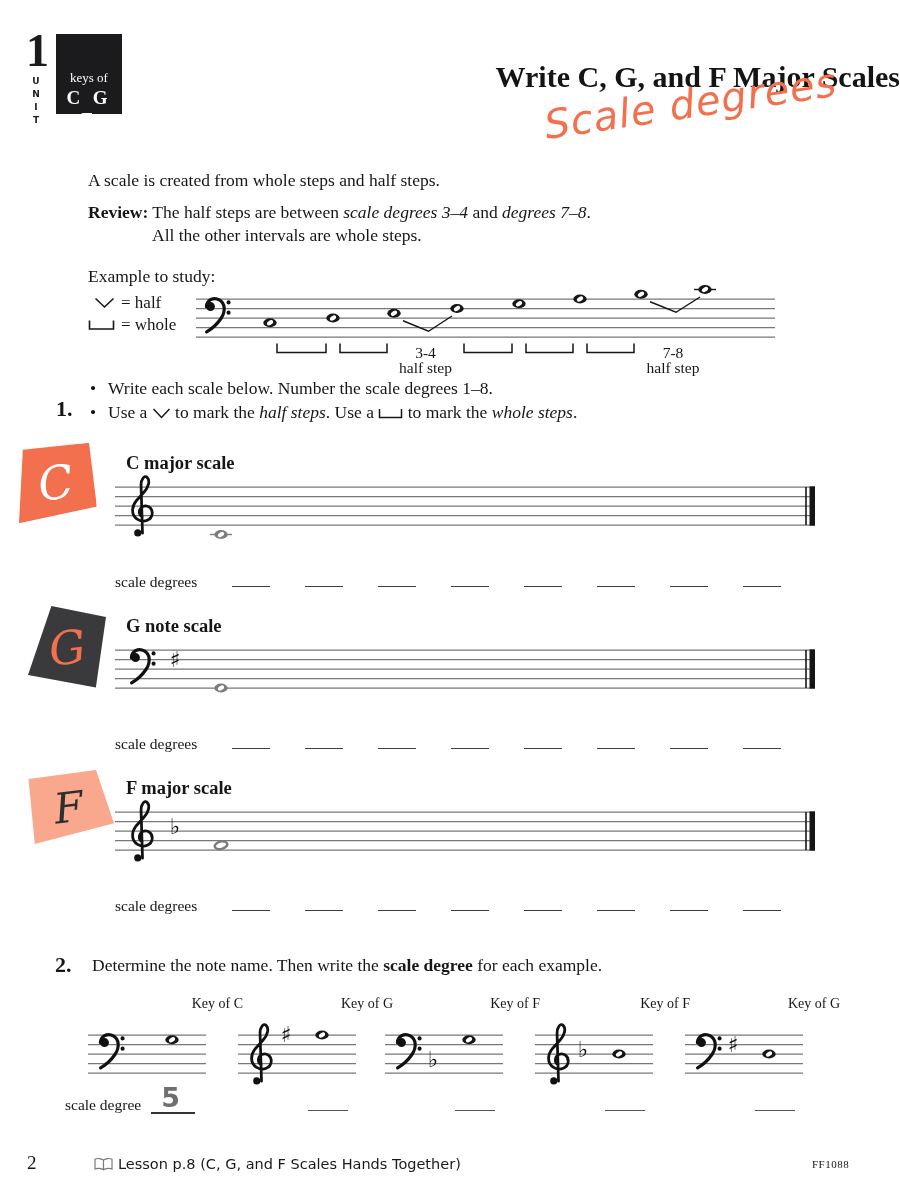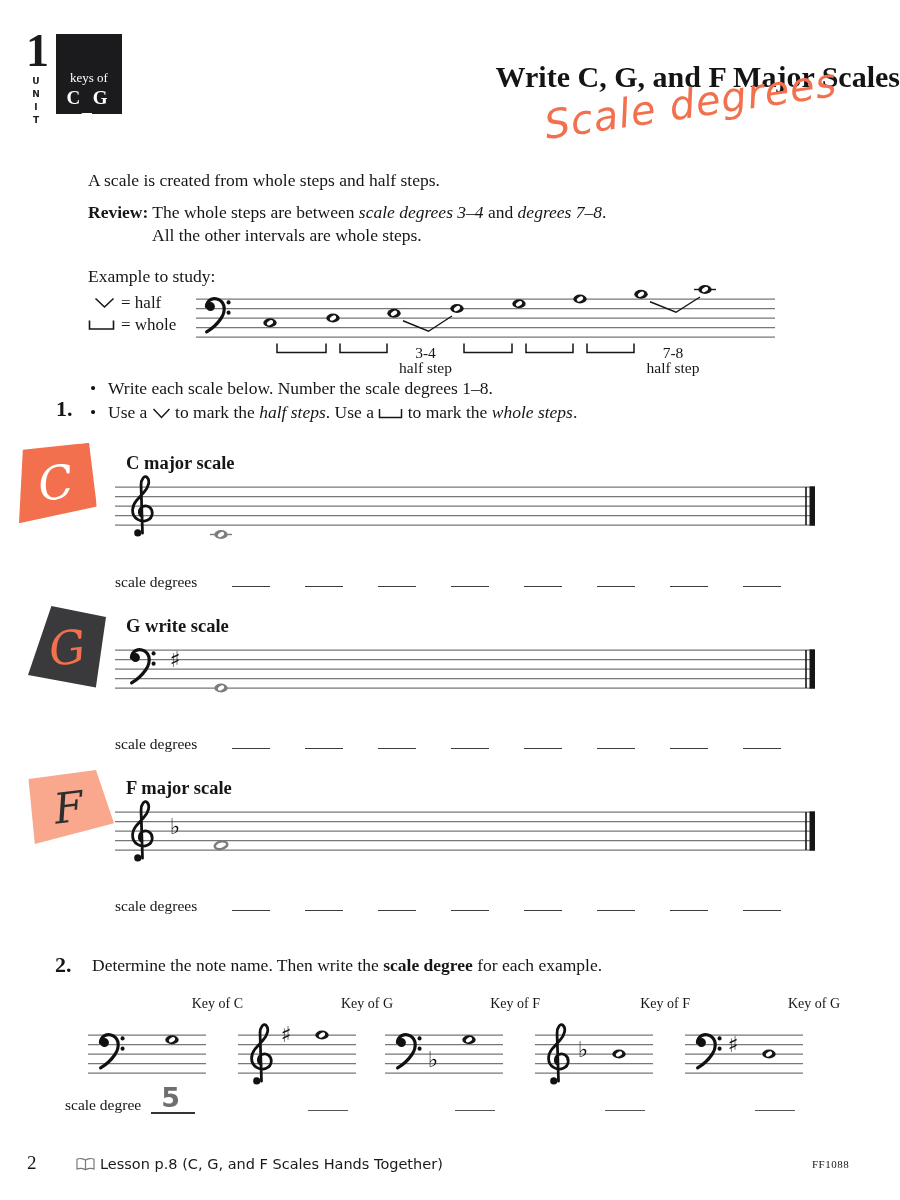--- a/index.html
+++ b/index.html
@@ -70,42 +70,42 @@
   .key-label{position:absolute;left:0;top:0;width:155px;text-align:right;font-size:14px;}
   .ex2-staff{position:absolute;left:0;top:14px;width:120px;height:92px;overflow:visible;}
   .ex2-blank{position:absolute;left:70px;top:100px;width:40px;height:14px;
              border-bottom:1.5px solid #555;}
   .answer-row{position:absolute;left:65px;top:1090px;display:flex;align-items:flex-end;font-size:15.5px;}
   .ans-blank{display:inline-block;position:relative;width:44px;height:22px;margin-left:10px;
              border-bottom:2px solid #333;}
   .five{position:absolute;left:10px;top:-8px;font:bold 27px "DejaVu Sans",sans-serif;color:#6e6e6e;}
 
   .page-num{position:absolute;left:27px;top:1152px;font-size:19px;}
-  .lesson{position:absolute;left:75px;top:1156px;font:14.5px "DejaVu Sans",sans-serif;color:#1a1a1a;
+  .lesson{position:absolute;left:93px;top:1156px;font:14.5px "DejaVu Sans",sans-serif;color:#1a1a1a;
           display:flex;align-items:center;gap:4px;}
   .code{position:absolute;left:812px;top:1158px;font-size:11px;letter-spacing:0.5px;}
 </style>
 </head>
 <body>
 
 <div class="page">
 
   <div class="unit-num">1</div>
   <div class="unit-word">UNIT</div>
   <div class="unit-box">
     <div class="keys-of">keys of</div>
     <div class="keys-cgf">C G F</div>
   </div>
 
   <h1 class="title">Write C, G, and F Major Scales</h1>
 
   <div class="annotation" id="annotation" style="color: rgb(243, 112, 78);">Scale degrees</div>
 
   <div class="body-text intro-l2">A scale is created from whole steps and half steps.</div>
-  <div class="body-text review-l1"><span class="b">Review:</span><span> The whole steps are between </span><span class="i">scale degrees 3–4</span><span> and </span><span class="i">degrees 7–8</span><span>.</span></div>
+  <div class="body-text review-l1"><span class="b">Review:</span><span> The half steps are between </span><span class="i">scale degrees 3–4</span><span> and </span><span class="i">degrees 7–8</span><span>.</span></div>
   <div class="body-text review-l2">All the other intervals are whole steps.</div>
 
   <div class="example-heading">Example to study:</div>
   <div class="legend-row1"><svg width="21" height="12">
         <polyline points="1.5,1.5 10.5,10 19.5,1.5" fill="none" stroke="#161616" stroke-width="1.6"></polyline>
       </svg><span>= half</span></div>
   <div class="legend-row2"><svg width="27" height="12">
         <polyline points="1.5,1.5 1.5,10 25.5,10 25.5,1.5" fill="none" stroke="#161616" stroke-width="1.6"></polyline>
       </svg><span>= whole</span></div>
   <svg class="staff" id="staff-example" viewBox="0 0 608 110">
@@ -178,21 +178,21 @@
       </g>
       <line x1="95" y1="77.5" x2="117" y2="77.5" stroke="#7c7c7c" stroke-width="1.4"></line>
       <ellipse cx="106" cy="77.5" rx="6.7" ry="4.4" fill="#7c7c7c"></ellipse>
       <ellipse cx="106" cy="77.5" rx="3.4" ry="2.1" fill="#fff" transform="rotate(-32 106 77.5)"></ellipse>
     </svg>
   <div class="sd-row" style="top:570px"><span>scale degrees</span><span class="blank"></span><span class="blank"></span><span class="blank"></span><span class="blank"></span><span class="blank"></span><span class="blank"></span><span class="blank"></span><span class="blank"></span></div>
 
   <div class="sticky sticky-g">
       <span class="sticky-letter">G</span>
     </div>
-  <div class="scale-heading" style="top:616px">G write scale</div>
+  <div class="scale-heading" style="top:616px">G note scale</div>
   <svg class="staff" id="staff-g" viewBox="0 0 701 106">
       <line x1="0" y1="30" x2="700" y2="30" stroke="#777" stroke-width="1.25"></line>
       <line x1="0" y1="39.5" x2="700" y2="39.5" stroke="#777" stroke-width="1.25"></line>
       <line x1="0" y1="49" x2="700" y2="49" stroke="#777" stroke-width="1.25"></line>
       <line x1="0" y1="58.5" x2="700" y2="58.5" stroke="#777" stroke-width="1.25"></line>
       <line x1="0" y1="68" x2="700" y2="68" stroke="#777" stroke-width="1.25"></line>
       <line x1="691" y1="30" x2="691" y2="68" stroke="#161616" stroke-width="1.6"></line>
       <rect x="694.5" y="29.4" width="5.5" height="39.2" fill="#161616"></rect>
       <g transform="translate(16,49) scale(1.026) translate(0,-20)">
         <circle cx="4.4" cy="8.8" r="4.3" fill="#111"></circle>

